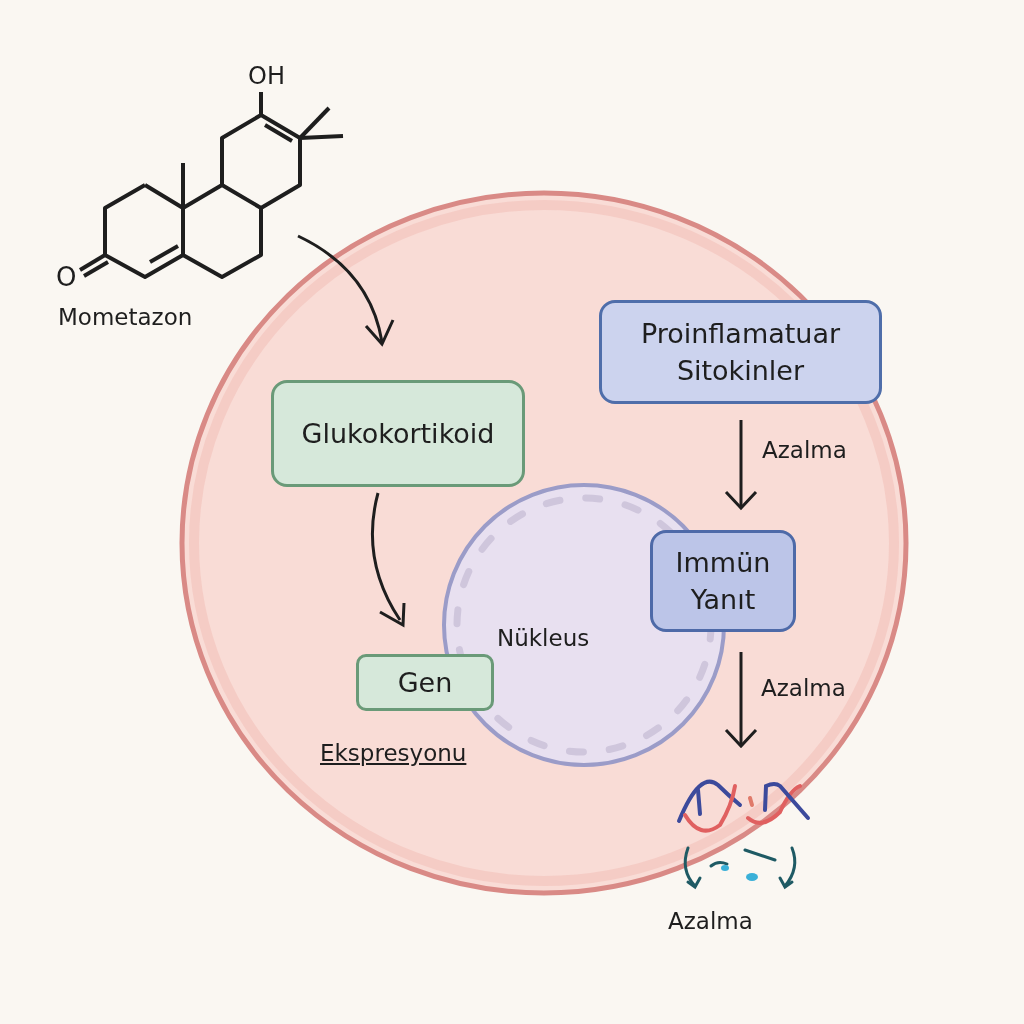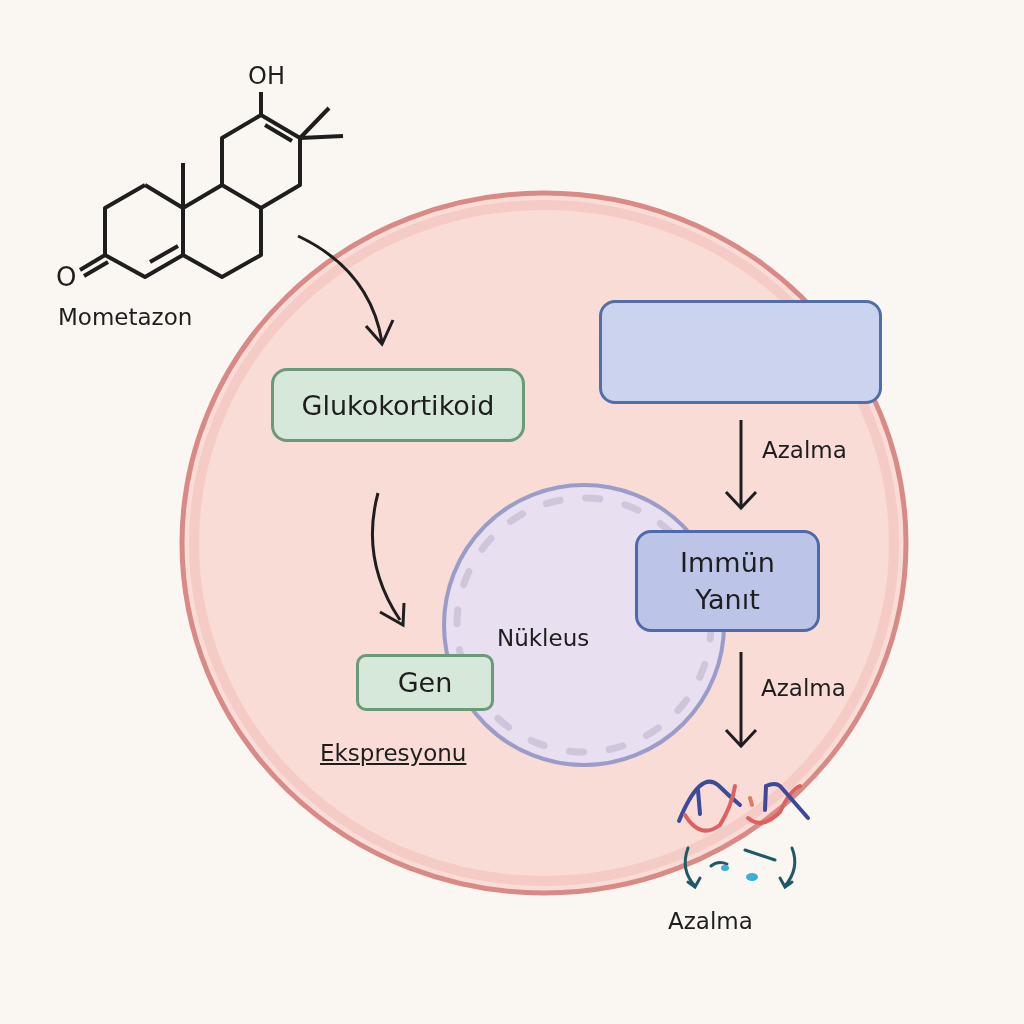--- a/index.html
+++ b/index.html
@@ -79,41 +79,43 @@
     <polyline points="780,878 785,887 792,882"></polyline>
     <path d="M711 866 Q718 860 727 864"></path>
     <path d="M745 850 Q760 855 775 860"></path>
   </g>
   <ellipse cx="752" cy="877" rx="6" ry="4" fill="#3ab0d8"></ellipse>
   <ellipse cx="725" cy="868" rx="4" ry="3" fill="#3ab0d8"></ellipse>
 </svg>
 
 <div class="lbl" style="left:58px;top:304px;">Mometazon</div>
 
-<div class="box green" style="left:271px;top:368px;width:254px;height:74px;">
+<div class="box green" style="left:271px;top:380px;width:254px;height:107px;">
   <div>
       <div>Glukokortikoid</div>
     </div>
 </div>
 
 <div class="box green" style="left:356px;top:654px;width:138px;height:57px;border-radius:10px;">
   <div>Gen</div>
 </div>
 
 <div class="lbl" style="left:320px;top:740px;text-decoration:underline;">Ekspresyonu</div>
 <div class="lbl" style="left:497px;top:582px;margin-top:43px;">Nükleus</div>
 
 <div class="box blue" style="left:599px;top:300px;width:283px;height:104px;">
   <div>
+      <div>Proinflamatuar</div>
+  <div>Sitokinler</div>
     </div>
 </div>
 
 <div class="lbl" style="left:762px;top:437px;">Azalma</div>
 
-<div class="box blue2" style="left:635px;top:530px;width:185px;height:102px;">
+<div class="box blue2" style="left:650px;top:530px;width:146px;height:102px;">
   <div>
       <div>Immün</div>
   <div>Yanıt</div>
     </div>
 </div>
 
 <div class="lbl" style="left:761px;top:675px;">Azalma</div>
 <div class="lbl" style="left:668px;top:908px;">Azalma</div>
 
 </body></html>

